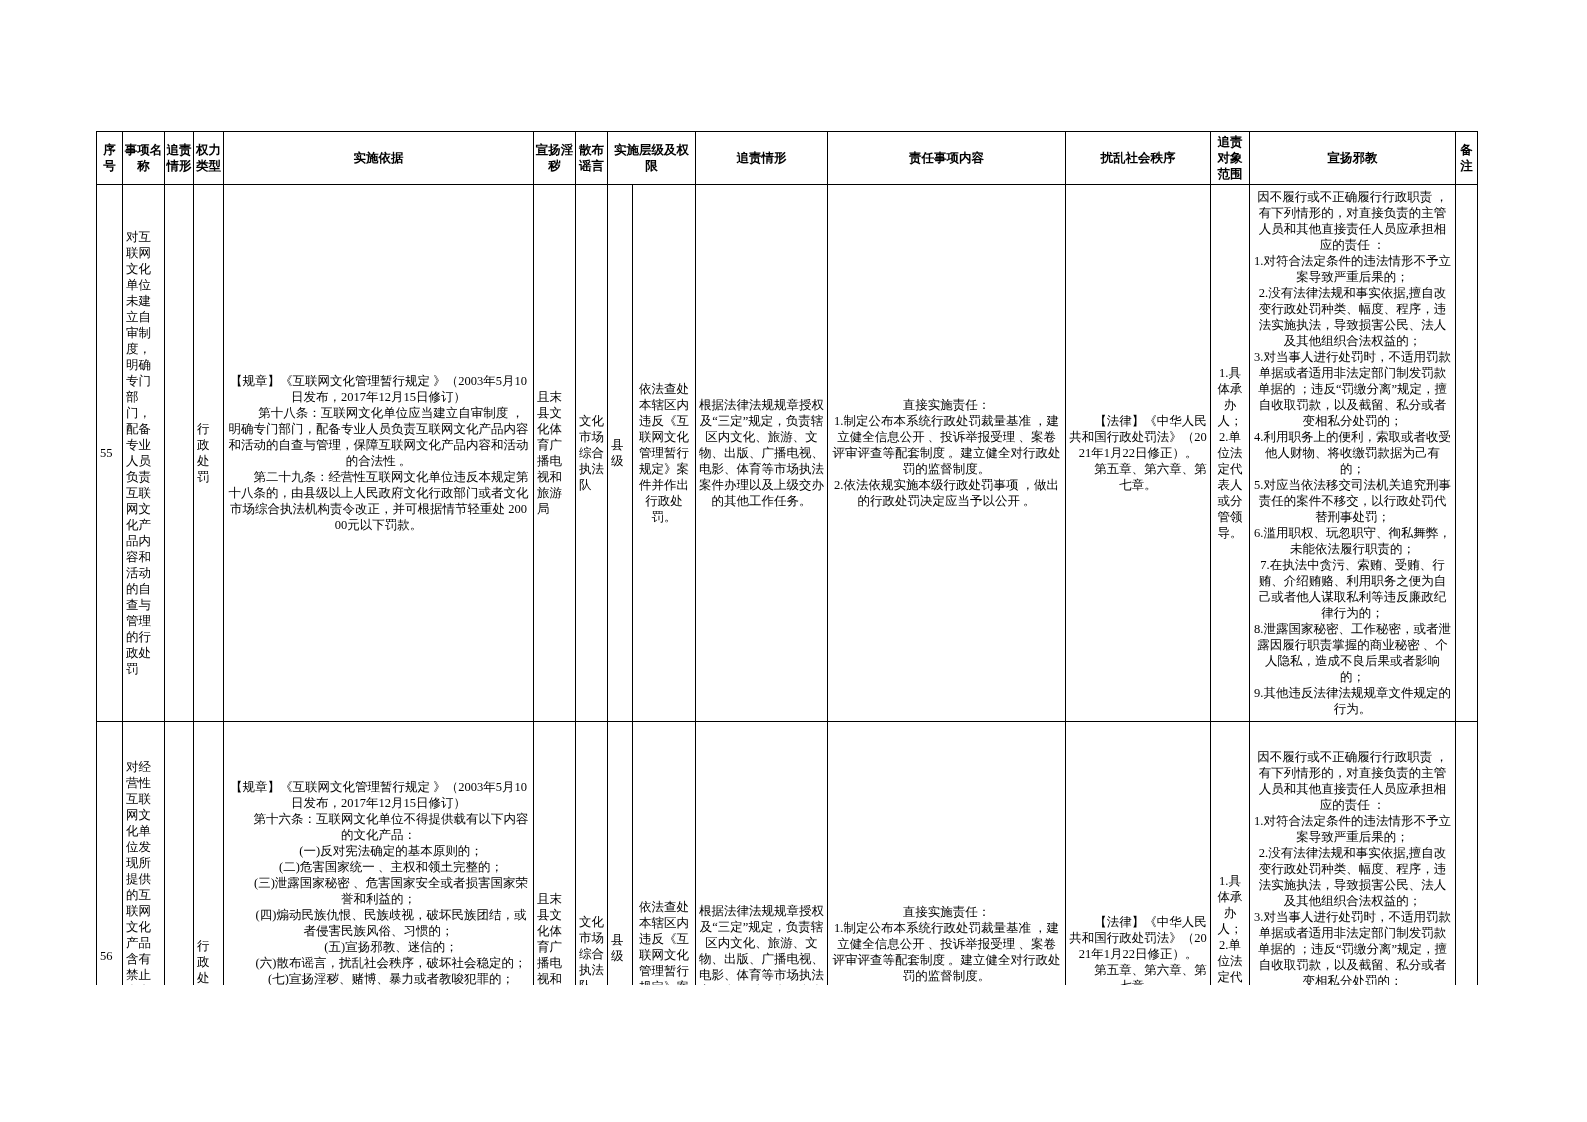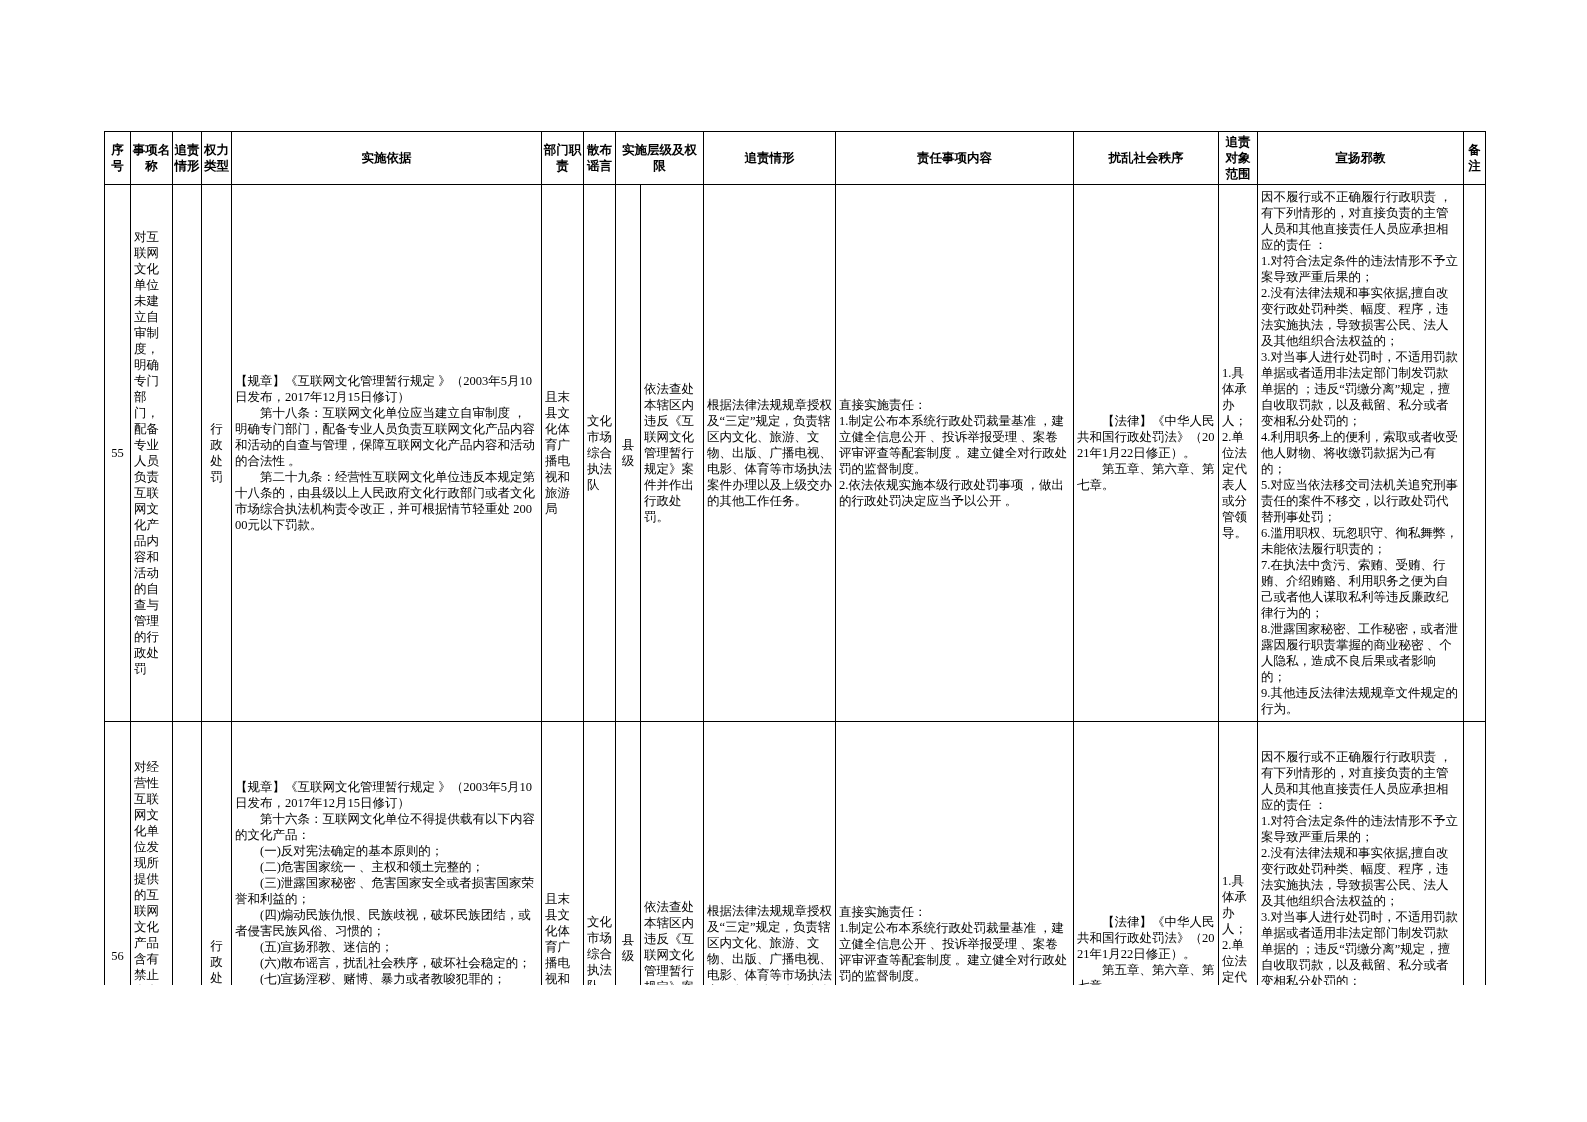--- a/index.html
+++ b/index.html
@@ -2,31 +2,31 @@
 <html><head>
 <meta charset="utf-8">
 <style>
   html,body { margin:0; padding:0; background:#ffffff; }
   .page {
     position:relative; width:1587px; height:1122px; background:#ffffff;
     font-family:"Liberation Serif","DejaVu Serif",serif; color:#000;
     overflow:hidden;
   }
   .table-clip {
-    position:absolute; left:104px; top:131px; width:1384px; height:854px;
+    position:absolute; left:96px; top:131px; width:1384px; height:854px;
     overflow:hidden;
   }
   table.grid { border-collapse:collapse; table-layout:fixed; width:1381px; }
   .grid th, .grid td {
     border:1px solid #000; padding:3px; font-size:12.5px; line-height:16px;
     vertical-align:middle; word-break:break-all; overflow:hidden;
   }
   .grid th { font-weight:bold; text-align:center; padding:2px 1px; height:45px; }
-  .ctr { text-align:center; }
-  .ml  { white-space:pre-wrap; text-align:left; }
+  .ctr { text-align:left; }
+  .ml  { white-space:pre-wrap; text-align:center; }
   tr.r55 > td { height:530px; }
   tr.r56 > td { vertical-align:top; height:1px; }
 </style>
 </head>
 <body>
 
 <div class="page">
   <div class="table-clip">
     <table class="grid">
       <colgroup>
@@ -46,21 +46,21 @@
           <col style="width:206px">
           <col style="width:22px">
       </colgroup>
       <tbody>
           <tr>
         <th>序号</th>
         <th>事项名称</th>
         <th>追责情形</th>
         <th>权力类型</th>
         <th>实施依据</th>
-        <th>部门职责</th>
+        <th>宣扬淫秽</th>
         <th>散布谣言</th>
         <th colspan="2">实施层级及权限</th>
         <th>追责情形</th>
         <th>责任事项内容</th>
         <th>扰乱社会秩序</th>
         <th>追责对象范围</th>
         <th>宣扬邪教</th>
         <th>备注</th>
       </tr>
       <tr class="r55">

